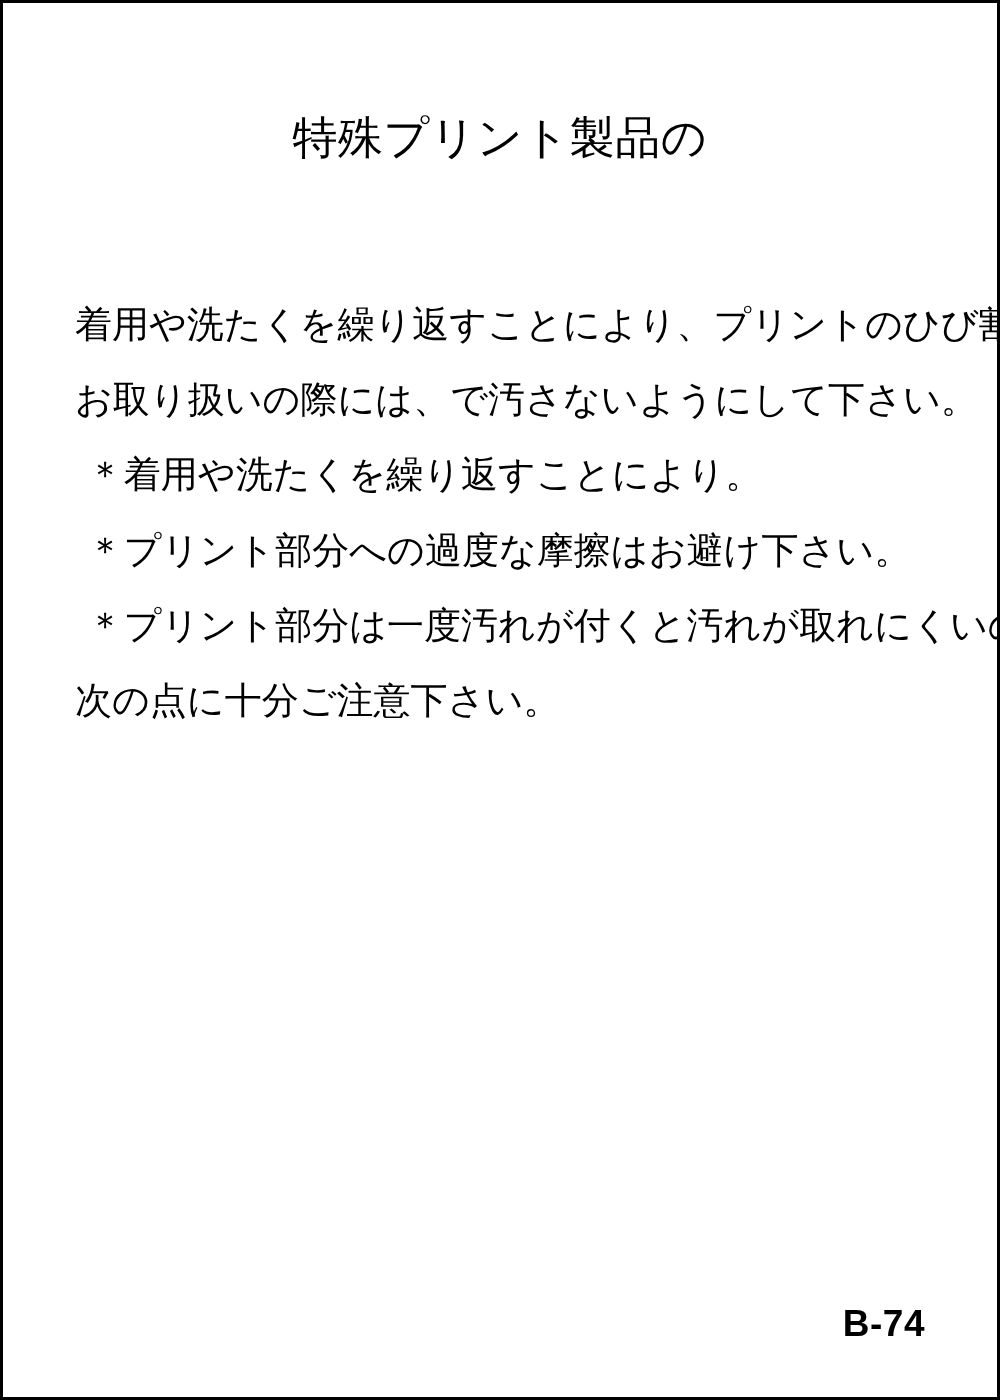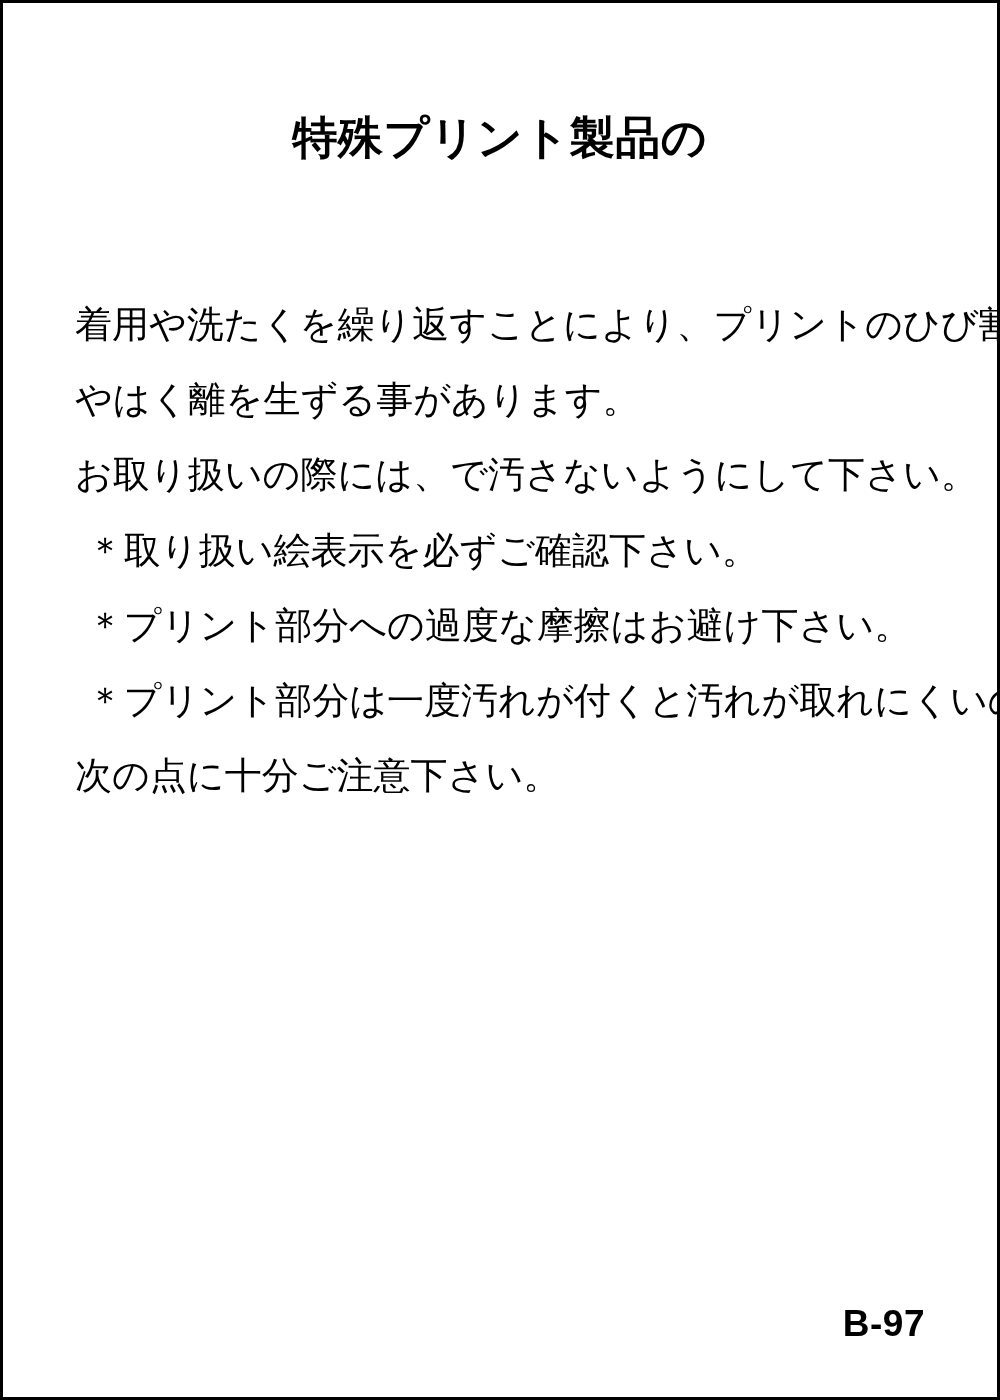--- a/index.html
+++ b/index.html
@@ -23,21 +23,21 @@
     border: 3px solid #000000;
     padding: 0;
   }
   .title-block {
     margin: 0;
     padding-top: 98px;
     text-align: center;
   }
   .title-line {
     font-size: 45px;
-    font-weight: bold;
+    font-weight: normal;
     line-height: 1.65;
     letter-spacing: 0.5px;
     text-align: center;
   }
   .body-block {
     margin-top: 112px;
     padding-left: 72px;
     padding-right: 60px;
   }
   .body-line {
@@ -60,23 +60,22 @@
 <body>
 
 <div class="page">
 
   <div class="title-block">
     <div class="title-line">特殊プリント製品の</div>
   </div>
 
   <div class="body-block">
     <div class="body-line">着用や洗たくを繰り返すことにより、プリントのひび割れ</div>
-    <div class="body-line">やはく離を生ずる事があります。</div>
     <div class="body-line">お取り扱いの際には、で汚さないようにして下さい。</div>
-    <div class="body-line"> ＊取り扱い絵表示を必ずご確認下さい。</div>
+    <div class="body-line"> ＊着用や洗たくを繰り返すことにより。</div>
     <div class="body-line"> ＊プリント部分への過度な摩擦はお避け下さい。</div>
     <div class="body-line"> ＊プリント部分は一度汚れが付くと汚れが取れにくいの</div>
     <div class="body-line">次の点に十分ご注意下さい。</div>
   </div>
 
-  <div class="footer">B-97</div>
+  <div class="footer">B-74</div>
 
 </div>
 
 </body></html>

